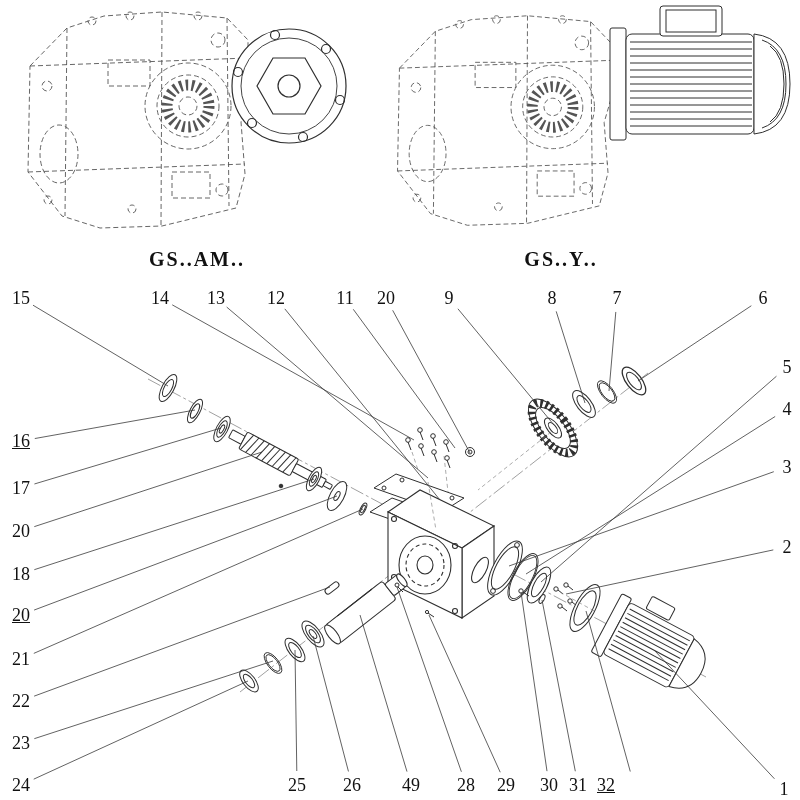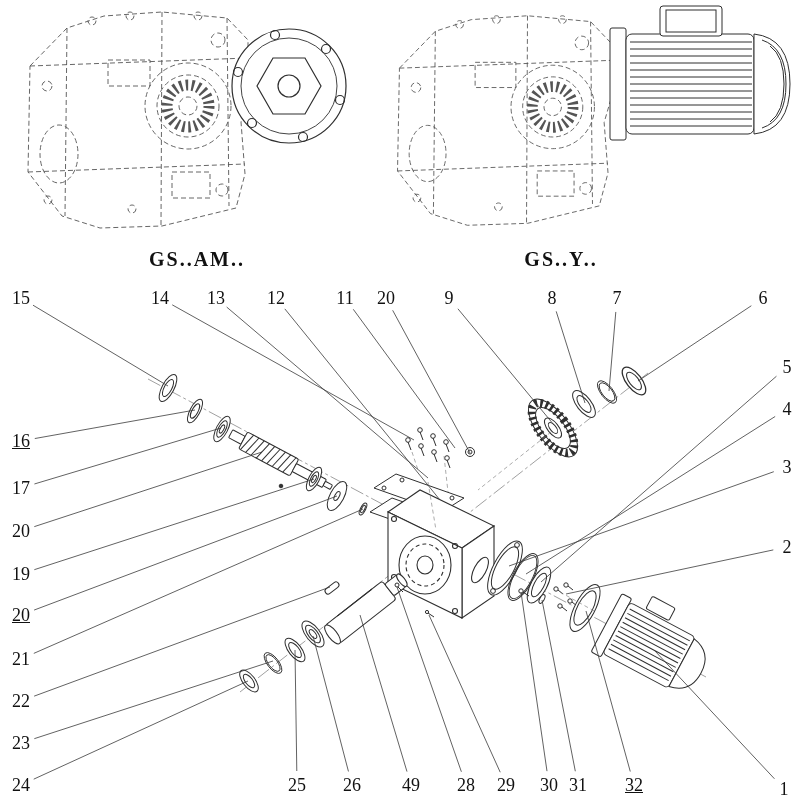--- a/index.html
+++ b/index.html
@@ -361,29 +361,29 @@
       <div class="callout" style="left: 449px; top: 298px;">9</div>
       <div class="callout" style="left: 386px; top: 298px;">20</div>
       <div class="callout" style="left: 345px; top: 298px;">11</div>
       <div class="callout" style="left: 276px; top: 298px;">12</div>
       <div class="callout" style="left: 216px; top: 298px;">13</div>
       <div class="callout" style="left: 160px; top: 298px;">14</div>
       <div class="callout" style="left: 21px; top: 298px; text-align: right;">15</div>
       <div class="callout" style="left: 21px; top: 441px; text-decoration: underline;">16</div>
       <div class="callout" style="left: 21px; top: 488px;">17</div>
       <div class="callout" style="left: 21px; top: 531px;">20</div>
-      <div class="callout" style="left: 21px; top: 574px;">19</div>
+      <div class="callout" style="left: 21px; top: 574px;">18</div>
       <div class="callout" style="left: 21px; top: 615px; text-decoration: underline;">20</div>
       <div class="callout" style="left: 21px; top: 659px;">21</div>
       <div class="callout" style="left: 21px; top: 701px;">22</div>
       <div class="callout" style="left: 21px; top: 743px;">23</div>
       <div class="callout" style="left: 21px; top: 785px;">24</div>
       <div class="callout" style="left: 297px; top: 785px;">25</div>
       <div class="callout" style="left: 352px; top: 785px;">26</div>
       <div class="callout" style="left: 411px; top: 785px;">49</div>
       <div class="callout" style="left: 466px; top: 785px;">28</div>
       <div class="callout" style="left: 506px; top: 785px;">29</div>
       <div class="callout" style="left: 549px; top: 785px;">30</div>
       <div class="callout" style="left: 578px; top: 785px;">31</div>
-      <div class="callout" style="left: 634px; top: 785px; text-decoration: underline;">32</div>
+      <div class="callout" style="left: 606px; top: 785px; text-decoration: underline;">32</div>
     </div>
 
 </div>
 
 </body></html>

